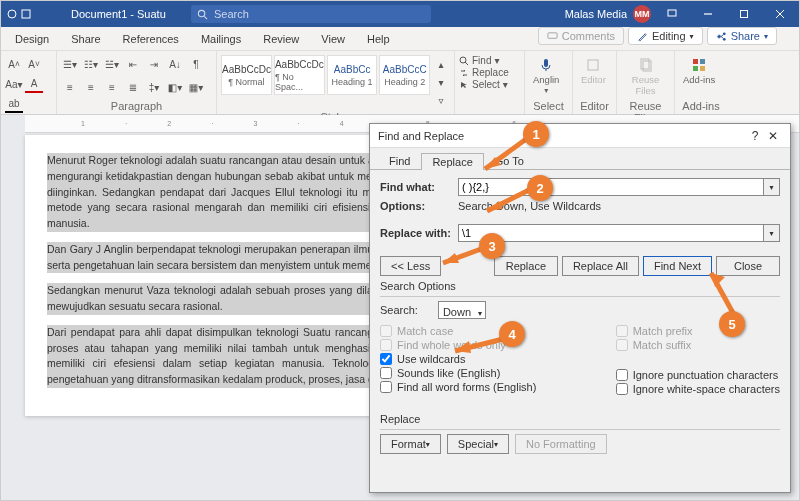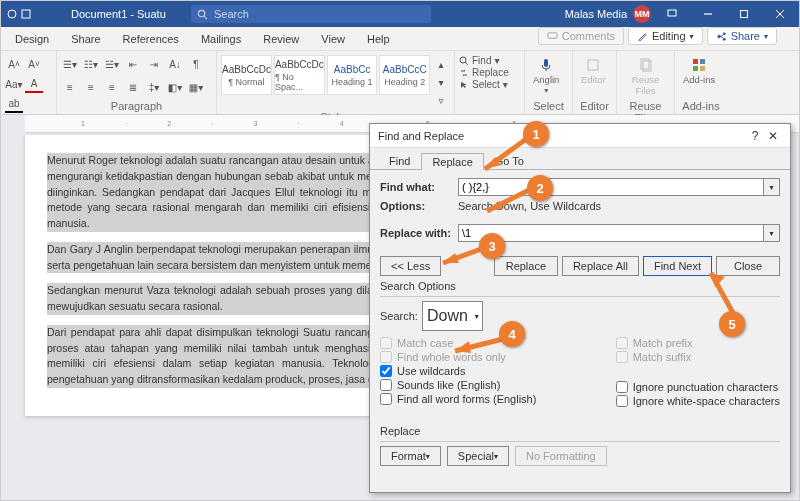--- a/index.html
+++ b/index.html
@@ -80,22 +80,22 @@
   .btn.primary{border:1.5px solid #1a5fbf;}
   .btn.small{min-width:56px;}
   .btn.disabled{color:#a0a0a0;border-color:#c0c0c0;}
   .fieldset-plain{font-size:11px;margin:4px 0;}
   .hr{border-top:1px solid #c8c8c8;margin:4px 0;}
   .opts{display:flex;gap:4px;}
   .optscol{display:flex;flex-direction:column;gap:2px;}
   .cb{display:flex;align-items:center;gap:5px;font-size:11px;}
   .cb input{width:12px;height:12px;margin:0;}
   .cb.disabled{color:#a0a0a0;}
-  .search-row{display:flex;align-items:center;gap:4px;margin:4px 0 6px;}
-  .select{height:30px;border:1px solid #888;background:#fff;padding:0 14px 0 4px;font-size:16px;position:relative;display:flex;align-items:center;}
+  .search-row{display:flex;align-items:center;gap:20px;margin:4px 0 6px;}
+  .select{height:18px;border:1px solid #888;background:#fff;padding:0 14px 0 4px;font-size:11px;position:relative;display:flex;align-items:flex-end;}
   .select::after{content:"▾";position:absolute;right:3px;font-size:8px;}
 
   
   .callout{position:absolute;width:26px;height:26px;border-radius:50%;background:var(--accent-orange);color:#fff;font-weight:700;font-size:13px;display:flex;align-items:center;justify-content:center;z-index:20;box-shadow:1px 1px 3px rgba(0,0,0,.4);}
   .arrow{position:absolute;z-index:19;}
   .arrow line{stroke:var(--accent-orange);stroke-width:5;}
   .arrow polygon{fill:var(--accent-orange);}
 
   
   .edit-list{display:flex;flex-direction:column;gap:1px;font-size:10px;}

